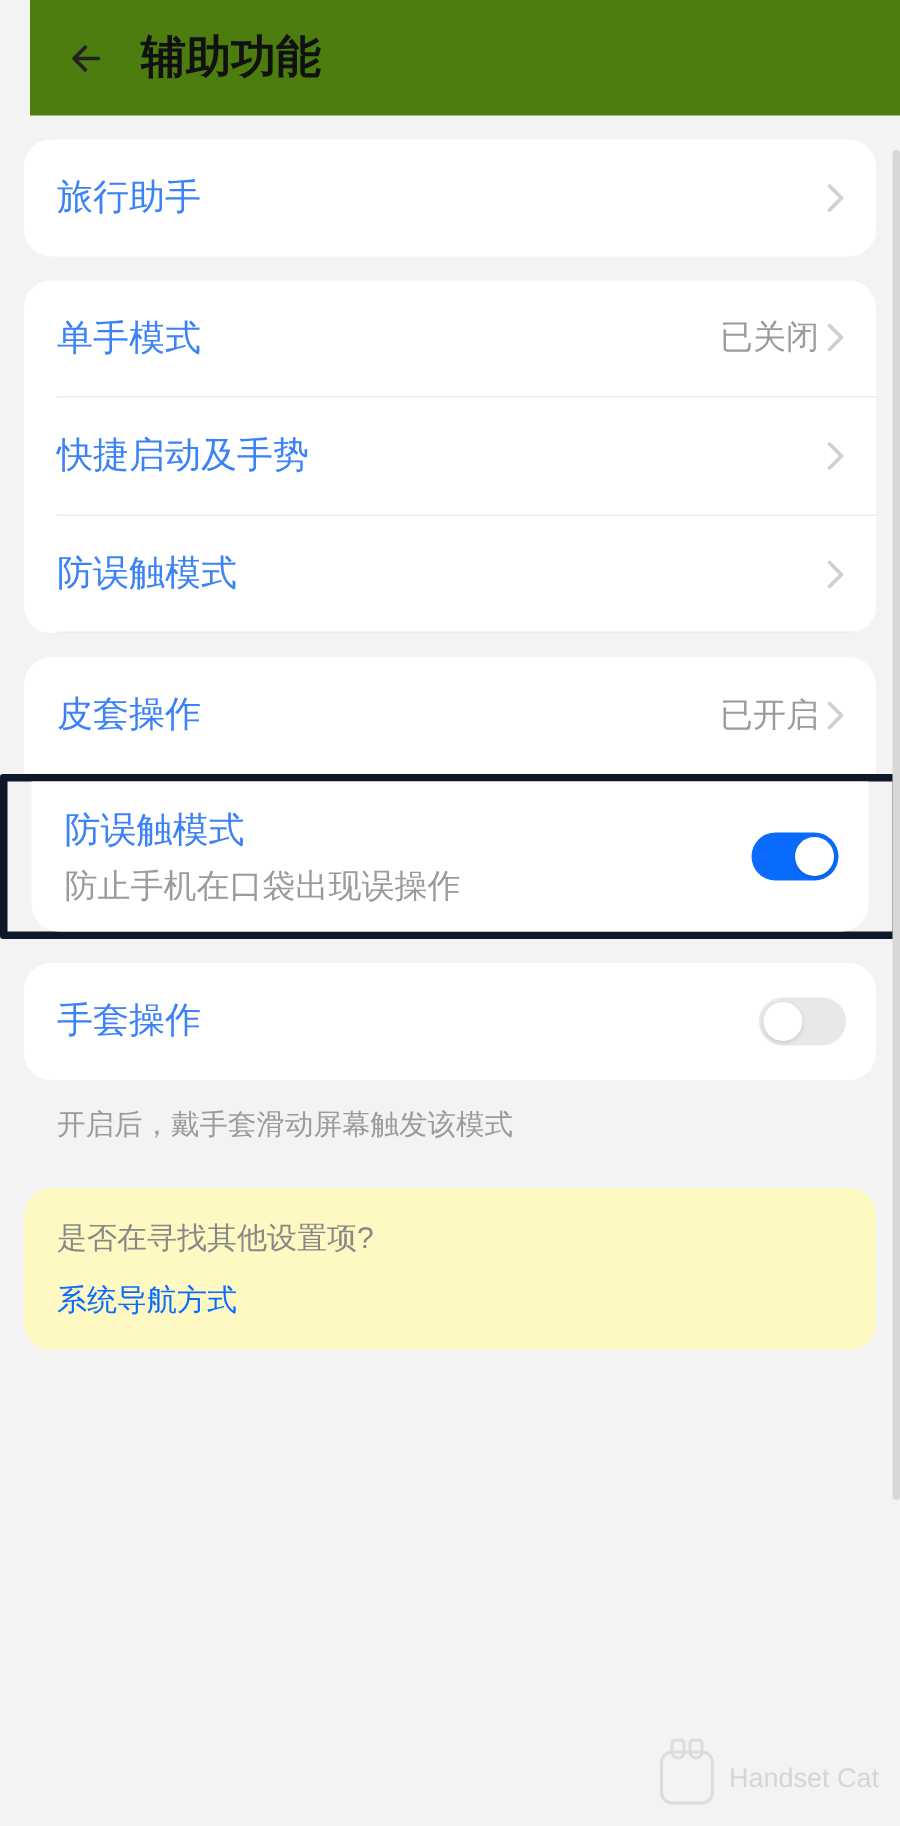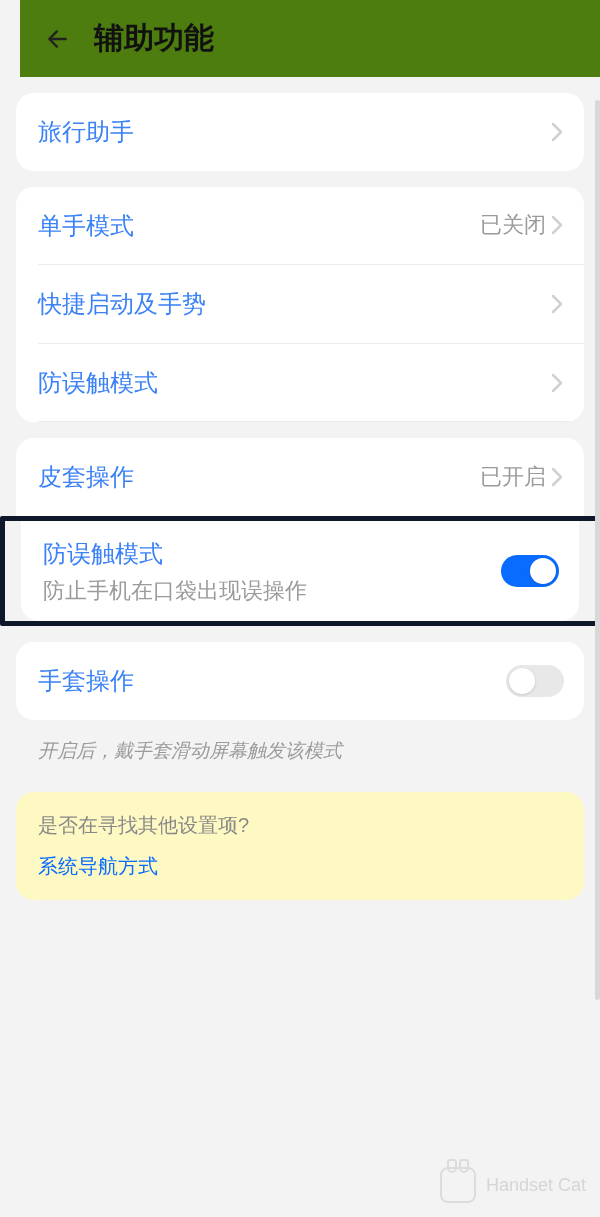--- a/index.html
+++ b/index.html
@@ -116,21 +116,20 @@
       right: 3px;
     }
     .toggle-off .toggle-knob {
       left: 3px;
     }
     .hint-text {
       font-size: 19px;
       color: #9b9b9b;
       padding: 18px 22px 6px 22px;
       line-height: 1.4;
-      font-style: italic;
     }
     .highlight-box {
       border: 5px solid #0f172a;
       border-radius: 2px;
       margin-top: 0;
     }
     .highlight-box .card {
       margin-top: 0;
       border-radius: 0 0 18px 18px;
     }

